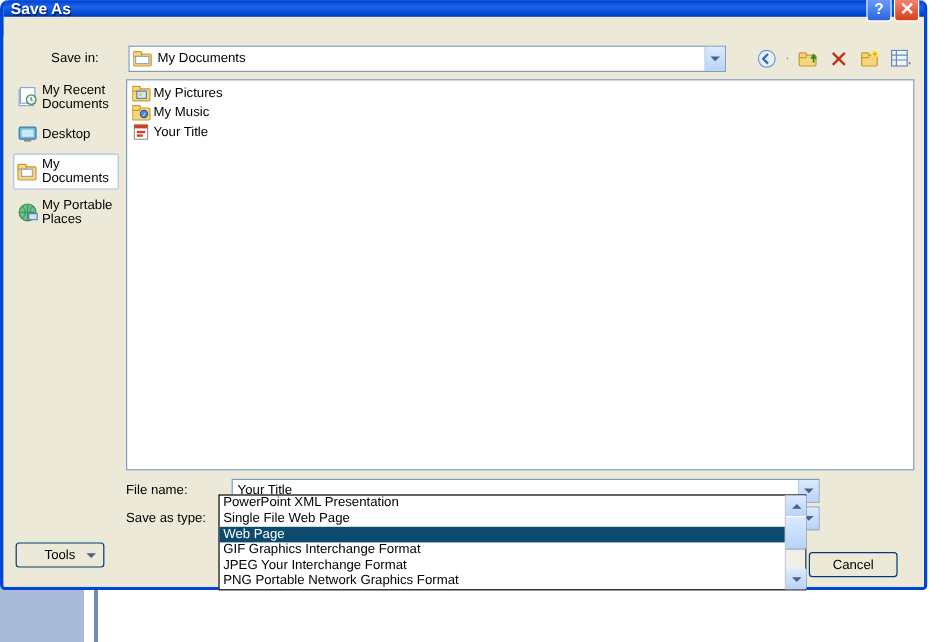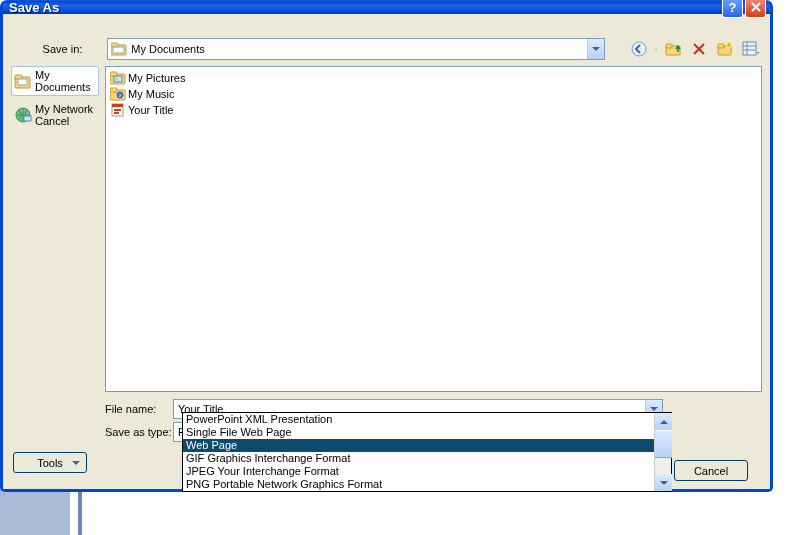--- a/index.html
+++ b/index.html
@@ -169,21 +169,21 @@
     align-items: center;
   }
   .filetype-row {
     position: absolute;
     left: 102px; top: 392px; right: 8px;
     height: 20px;
     display: flex;
     align-items: center;
   }
   .row-label {
-    width: 68px;
+    width: 88px;
   }
   .row-combo {
     flex: 1;
     height: 20px;
     background: #fff;
     border: 1px solid #7f9db9;
     display: flex;
     align-items: center;
     padding-left: 4px;
     position: relative;
@@ -340,39 +340,60 @@
               <line x1="1" y1="9" x2="14" y2="9" stroke="#6a89b8"></line>
               <line x1="5" y1="1" x2="5" y2="14" stroke="#6a89b8"></line>
               <path d="M16 6l-2 2 2 2" stroke="#4d6185" fill="none" stroke-width="0"></path>
               <polygon points="15,11 17,11 16,13" fill="#4d6185"></polygon>
             </svg>
         </div>
       </div>
     </div>
 
     <div class="sidebar">
+      <div class="sb-item">
+        <span class="sb-ic">
+            <svg width="18" height="18">
+              <rect x="2" y="3" width="12" height="13" fill="#fff" stroke="#88a8d0"></rect>
+              <rect x="3" y="1" width="12" height="13" fill="#fff" stroke="#88a8d0"></rect>
+              <circle cx="12" cy="11" r="4" fill="#e8f0fb" stroke="#4a8a4a"></circle>
+              <path d="M12 9v2l1 1" stroke="#4a8a4a" fill="none"></path>
+            </svg>
+          </span>
+        <span class="sb-label">My Recent Documents</span>
+      </div>
+      <div class="sb-item">
+        <span class="sb-ic">
+            <svg width="18" height="18">
+              <rect x="2" y="3" width="14" height="10" rx="1" fill="#6fb8e0" stroke="#3a7aa8"></rect>
+              <rect x="4" y="5" width="10" height="6" fill="#cde8f5"></rect>
+              <rect x="6" y="13" width="6" height="2" fill="#888"></rect>
+            </svg>
+          </span>
+        <span class="sb-label">Desktop</span>
+      </div>
       <div class="sb-item selected">
         <span class="sb-ic">
             <svg width="18" height="18">
               <rect x="1" y="5" width="15" height="11" rx="1" fill="#f7d67b" stroke="#c89a2e"></rect>
               <rect x="1" y="3" width="7" height="4" rx="1" fill="#f7d67b" stroke="#c89a2e"></rect>
               <rect x="4" y="7" width="9" height="6" fill="#fff" stroke="#8ca8d0"></rect>
             </svg>
           </span>
         <span class="sb-label">My Documents</span>
       </div>
       <div class="sb-item">
         <span class="sb-ic">
             <svg width="18" height="18">
               <circle cx="9" cy="9" r="7" fill="#6fc088" stroke="#3a8a50"></circle>
               <path d="M3 9h12M9 3v12M5 4q4 5 0 10M13 4q-4 5 0 10" stroke="#3a8a50" fill="none" stroke-width="0.8"></path>
               <rect x="10" y="10" width="7" height="5" fill="#cde2f2" stroke="#5a88b0"></rect>
             </svg>
           </span>
-        <span class="sb-label">My Network Cancel</span>
+        <span class="sb-label">My Portable Places</span>
       </div>
     </div>
 
     <div class="filelist">
       <div class="file-item">
         <span class="file-ic">
             <svg width="16" height="14">
               <rect x="0" y="3" width="15" height="10" rx="1" fill="#f7d67b" stroke="#c89a2e"></rect>
               <rect x="0" y="1" width="7" height="4" rx="1" fill="#f7d67b" stroke="#c89a2e"></rect>
               <rect x="4" y="5" width="8" height="6" fill="#cde8f5" stroke="#5a88b0"></rect>

